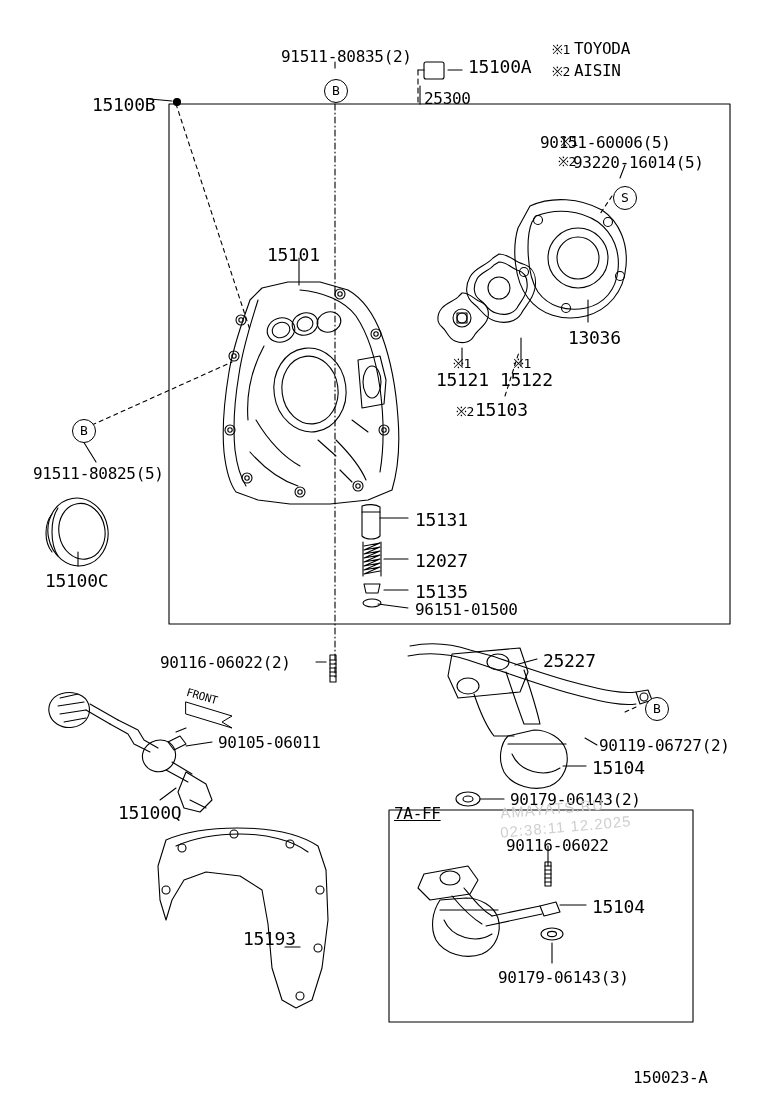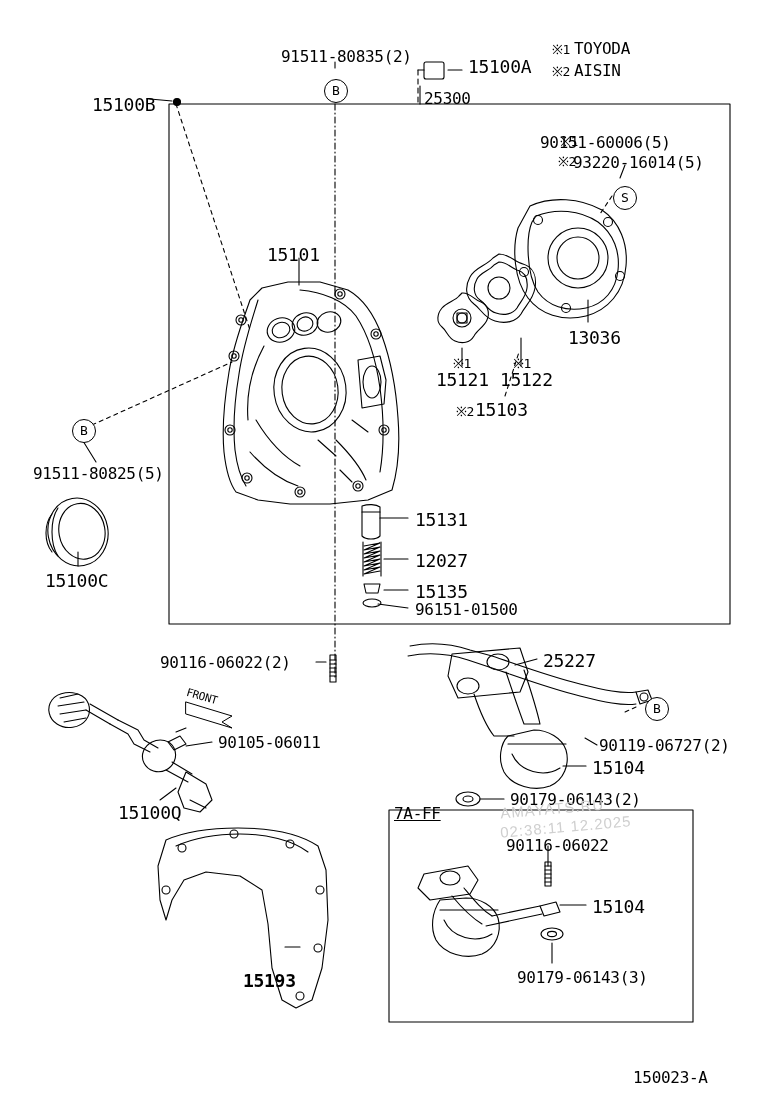--- a/index.html
+++ b/index.html
@@ -344,22 +344,22 @@
 <div class="lbl b" style="left:45px;top:570px;">15100C</div>
 <div class="lbl" style="left:160px;top:653px;">90116-06022(2)</div>
 <div class="lbl b" style="left:543px;top:650px;">25227</div>
 <div class="lbl" style="left:599px;top:736px;">90119-06727(2)</div>
 <div class="lbl b" style="left:592px;top:757px;">15104</div>
 <div class="lbl" style="left:218px;top:733px;">90105-06011</div>
 <div class="lbl" style="left:510px;top:790px;">90179-06143(2)</div>
 <div class="lbl b" style="left:118px;top:802px;">15100Q</div>
 <div class="lbl" style="left:506px;top:836px;">90116-06022</div>
 <div class="lbl b" style="left:592px;top:896px;">15104</div>
-<div class="lbl b" style="left:243px;top:970px;font-weight:bold;">15193</div>
-<div class="lbl" style="left:517px;top:968px;text-align:center;">90179-06143(3)</div>
+<div class="lbl b" style="left:243px;top:928px;">15193</div>
+<div class="lbl" style="left:498px;top:968px;text-align:center;">90179-06143(3)</div>
 
 <div class="lbl sm" style="left:453px;top:354px;">※1</div>
 <div class="lbl sm" style="left:513px;top:354px;">※1</div>
 <div class="lbl sm" style="left:456px;top:402px;">※2</div>
 <div class="lbl sm" style="left:560px;top:132px;">※1</div>
 <div class="lbl sm" style="left:558px;top:152px;">※2</div>
 
 <div class="circ" style="left:324px;top:79px;">B</div>
 <div class="circ" style="left:613px;top:186px;">S</div>
 <div class="circ" style="left:72px;top:419px;">B</div>

